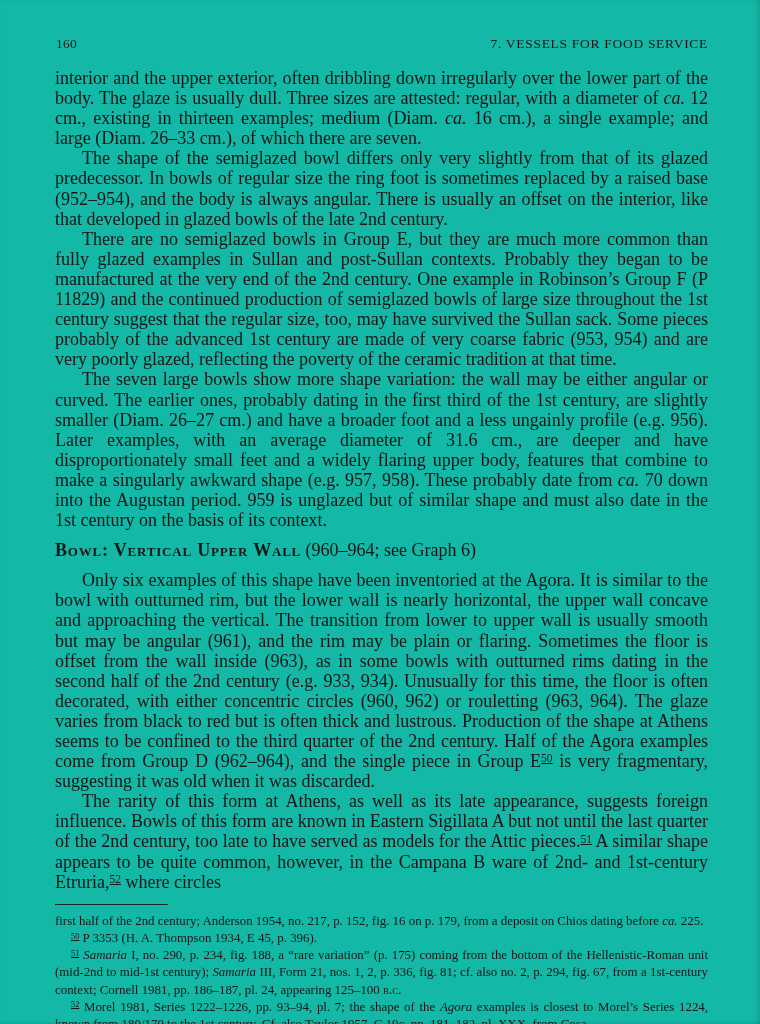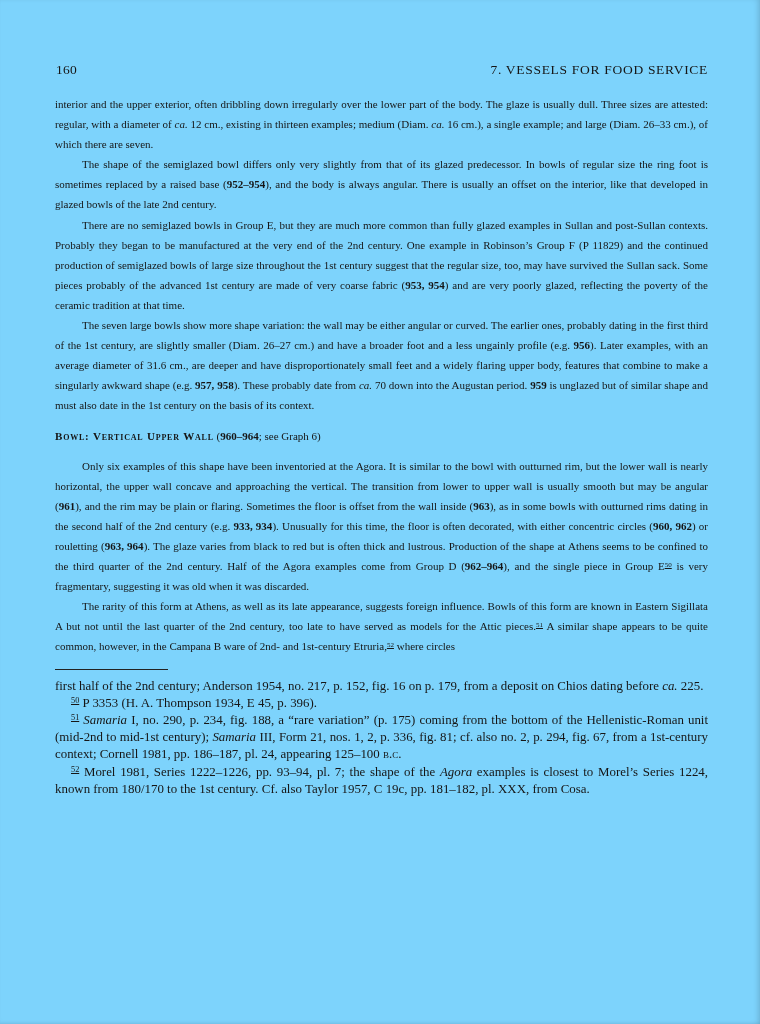--- a/index.html
+++ b/index.html
@@ -5,45 +5,45 @@
   * { box-sizing: border-box; }
   html, body { margin: 0; padding: 0; }
   body {
     width: 760px; height: 1024px;
     background: #ffffff;
     color: #161616;
     font-family: "Liberation Serif", "DejaVu Serif", serif;
   }
   .page {
     width: 760px; height: 1024px;
-    padding: 62px 52px 36px 55px;
+    padding: 36px 52px 36px 55px;
     position: relative;
-    background: #7dd3fc;
+    background: #14b8a6;
     box-shadow: inset -4px 0 6px -3px rgba(0,0,0,0.18), inset 0 -3px 5px -3px rgba(0,0,0,0.10);
     overflow: hidden;
   }
   .running-header {
     position: relative;
     height: 18px;
     margin-bottom: 14px;
     font-size: 13.5px;
   }
   .page-num { position: absolute; left: 1px; top: 0; letter-spacing: 0.3px; }
   .running-head { display: block; text-align: right; letter-spacing: 0.7px; }
   .text-block {
-    font-size: 11px;
+    font-size: 18px;
     line-height: 20.1px;
     text-align: justify;
   }
   p { margin: 0; }
   p.indent { text-indent: 27px; }
   p.heading { margin: 10px 0 10px; text-indent: 0; }
   .heading .sc { letter-spacing: 0.8px; font-weight: bold; }
   .sc { font-variant: small-caps; }
-  b { font-weight: 700; }
+  b { font-weight: 400; }
   i { font-style: italic; }
   sup {
     font-size: 0.64em;
     line-height: 0;
     vertical-align: baseline;
     position: relative;
     top: -0.42em;
     text-decoration: underline;
   }
   .footnote-rule {

